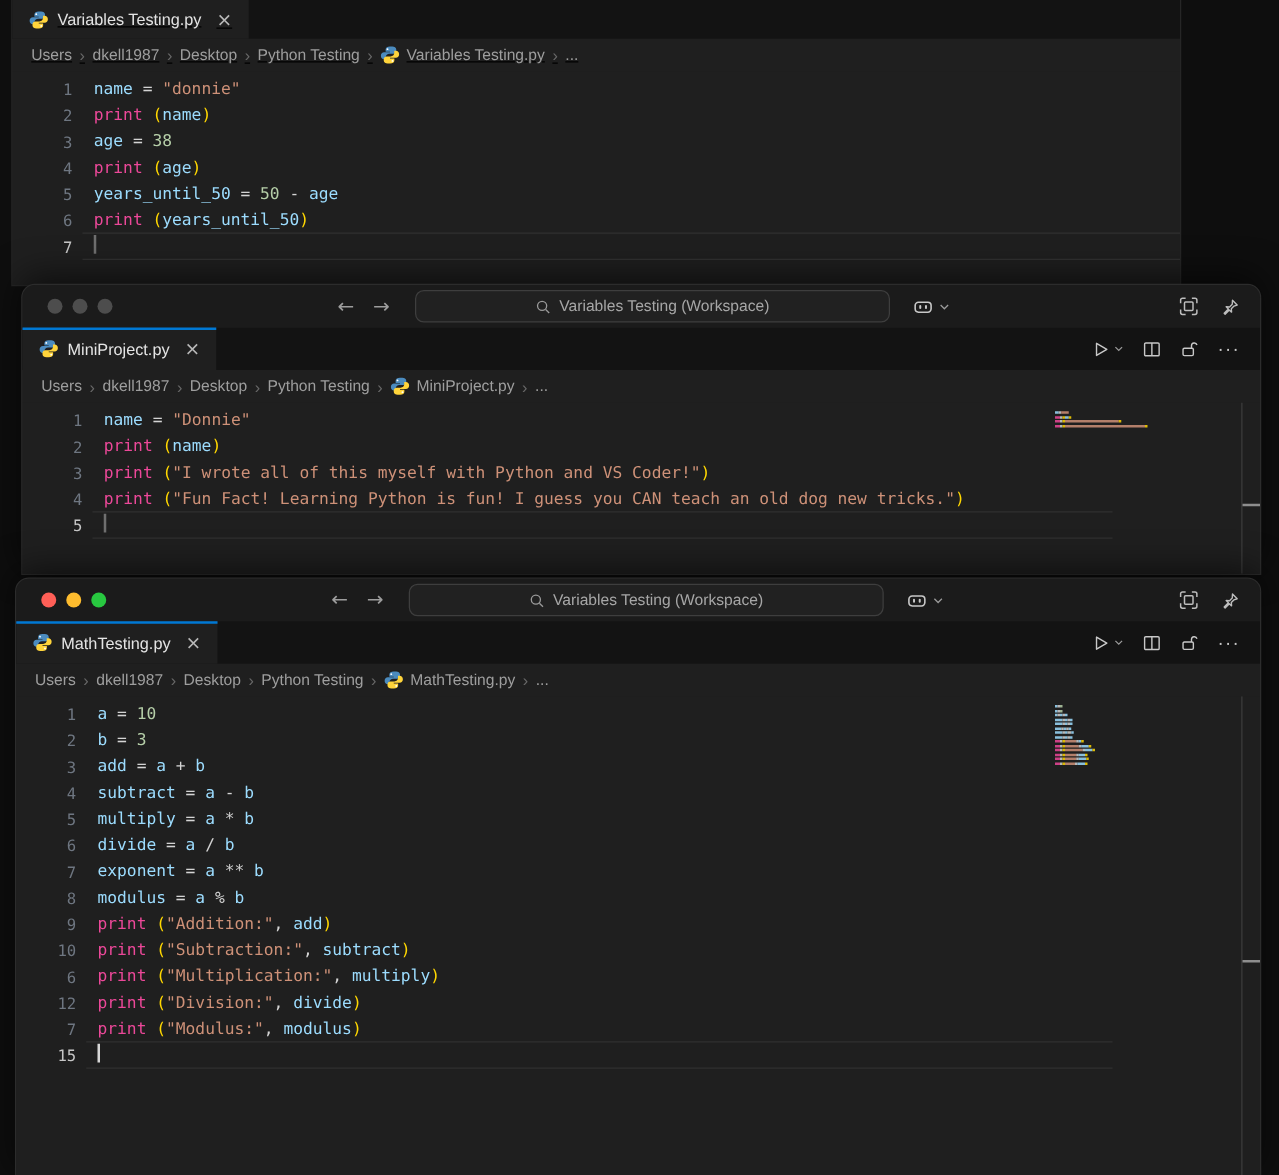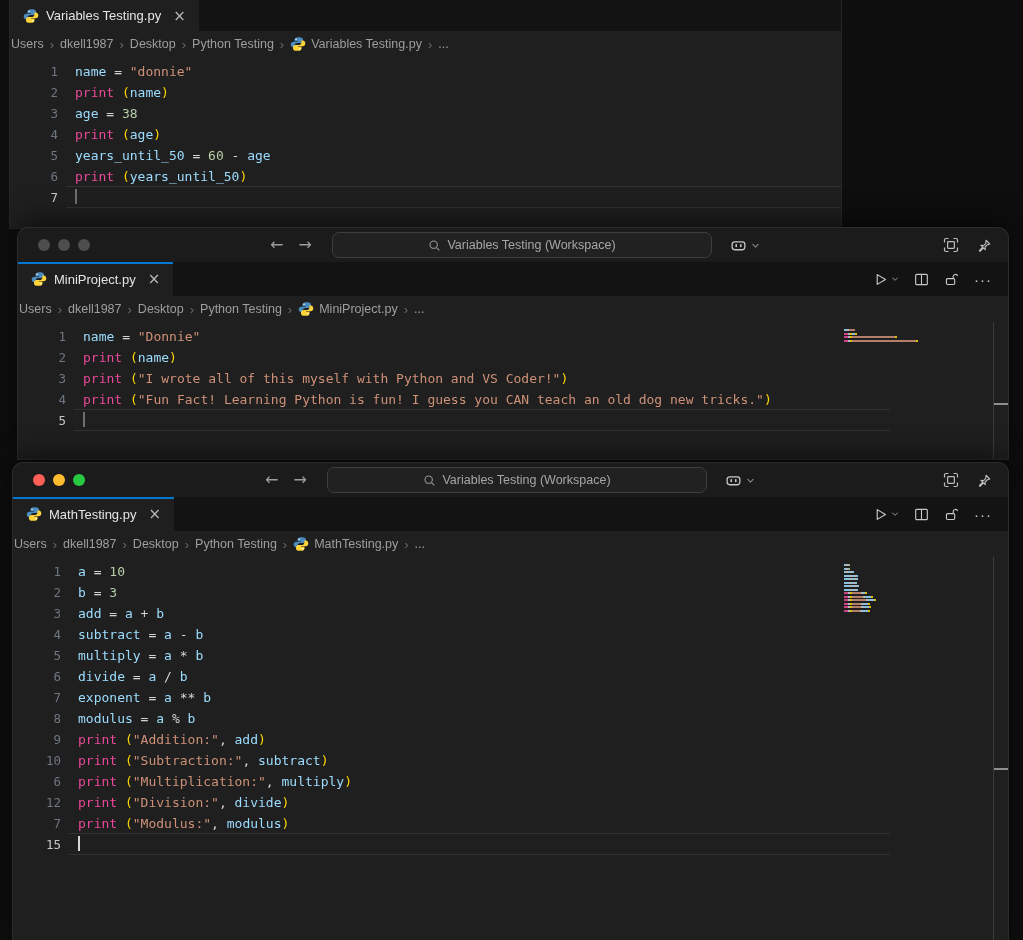--- a/index.html
+++ b/index.html
@@ -7,21 +7,21 @@
     width:1023px;height:940px;position:relative;overflow:hidden;
     background:#0e0e0e;
     font-family:"Liberation Sans", sans-serif;
     -webkit-font-smoothing:antialiased;
   }
   .win{
     position:absolute;display:flex;flex-direction:column;
     background:#1f1f1f;
     box-shadow:0 0 0 1px #2c2c2c, 0 -6px 28px rgba(0,0,0,.6);
   }
-  .win-top{left:10px;top:0;width:831px;height:228px;box-shadow:0 0 0 1px #262626;z-index:1;--hlr:0px;}
+  .win-top{left:10px;top:0;width:934px;height:228px;box-shadow:0 0 0 1px #262626;z-index:1;text-decoration:underline;--hlr:0px;}
   .win-mid{left:18px;top:228px;width:990px;height:231px;border-radius:10px 10px 0 0;z-index:2;--hlr:118px;}
   .win-bot{left:13px;top:463px;width:995px;height:477px;border-radius:10px 10px 0 0;z-index:3;--hlr:118px;}
 
   
   .titlebar{height:34px;flex:none;position:relative;background:#1b1b1b;border-radius:10px 10px 0 0;}
   .traffic{position:absolute;left:20px;top:0;height:100%;display:flex;align-items:center;gap:8px;}
   .dot{width:12px;height:12px;border-radius:50%;background:#4d4d4d;}
   .win-bot .dot.r{background:#ff5f57}
   .win-bot .dot.y{background:#febc2e}
   .win-bot .dot.g{background:#28c840}
@@ -41,21 +41,21 @@
   .tabbar{height:34px;flex:none;background:#131313;display:flex;align-items:stretch;}
   .win-top .tabbar{height:31px;}
   .tab{flex:none;display:flex;align-items:center;gap:7px;padding:0 13px;background:#1f1f1f;color:#e4e4e4;font-size:13px;position:relative;}
   .tab.accent::before{content:'';position:absolute;top:0;left:0;right:0;height:2px;background:#0078d4;}
   .tab-close{color:#b8b8b8;font-size:15px;margin-left:5px;font-family:"DejaVu Sans",sans-serif;}
   .tab-actions{margin-left:auto;display:flex;align-items:center;gap:15px;padding-right:16px;}
   .runwrap{display:flex;align-items:center;gap:3px;}
   .ellip{color:#c8c8c8;font-size:15px;letter-spacing:1px;line-height:1;}
 
   
-  .breadcrumbs{height:26px;flex:none;display:flex;align-items:center;font-size:12.5px;color:#9e9e9e;background:#1f1f1f;white-space:nowrap;}
+  .breadcrumbs{height:26px;flex:none;display:flex;align-items:center;padding-left:14px;font-size:12.5px;color:#9e9e9e;background:#1f1f1f;white-space:nowrap;}
   .crumb{padding:0 1px;}
   .crumb-sep{color:#686868;margin:0 5px;font-size:13px;}
   .crumb.file{display:inline-flex;align-items:center;gap:5px;}
 
   
   .codearea{position:relative;flex:1;overflow:hidden;background:#1f1f1f;}
   .code{position:absolute;left:0;top:4px;right:0;font-family:"DejaVu Sans Mono",monospace;font-size:13px;line-height:21px;}
   .code-line{display:flex;height:21px;position:relative;white-space:pre;}
   .code-line.active::before{
     content:'';position:absolute;left:56px;right:var(--hlr,0px);top:-1px;bottom:0;
@@ -120,21 +120,21 @@
       </span>
       <span class="crumb-sep">›</span>
       <span class="crumb">...</span>
     </div>
   <div class="codearea">
     <div class="code">
         <div class="code-line"><span class="lnum">1</span><span class="lcontent"><span class="tok-v">name</span><span class="tok-o"> = </span><span class="tok-s">"donnie"</span></span></div>
         <div class="code-line"><span class="lnum">2</span><span class="lcontent"><span class="tok-f">print</span><span class="tok-o"> </span><span class="tok-p">(</span><span class="tok-v">name</span><span class="tok-p">)</span></span></div>
         <div class="code-line"><span class="lnum">3</span><span class="lcontent"><span class="tok-v">age</span><span class="tok-o"> = </span><span class="tok-n">38</span></span></div>
         <div class="code-line"><span class="lnum">4</span><span class="lcontent"><span class="tok-f">print</span><span class="tok-o"> </span><span class="tok-p">(</span><span class="tok-v">age</span><span class="tok-p">)</span></span></div>
-        <div class="code-line"><span class="lnum">5</span><span class="lcontent"><span class="tok-v">years_until_50</span><span class="tok-o"> = </span><span class="tok-n">60</span><span class="tok-o"> - </span><span class="tok-v">age</span></span></div>
+        <div class="code-line"><span class="lnum">5</span><span class="lcontent"><span class="tok-v">years_until_50</span><span class="tok-o"> = </span><span class="tok-n">50</span><span class="tok-o"> - </span><span class="tok-v">age</span></span></div>
         <div class="code-line"><span class="lnum">6</span><span class="lcontent"><span class="tok-f">print</span><span class="tok-o"> </span><span class="tok-p">(</span><span class="tok-v">years_until_50</span><span class="tok-p">)</span></span></div>
         <div class="code-line active"><span class="lnum">7</span><span class="lcontent"><span class="cursor"></span></span></div>
       </div>
   </div>
 </section>
 
 <section class="win win-mid">
   <header class="titlebar">
     <div class="traffic">
       <span class="dot r"></span>

